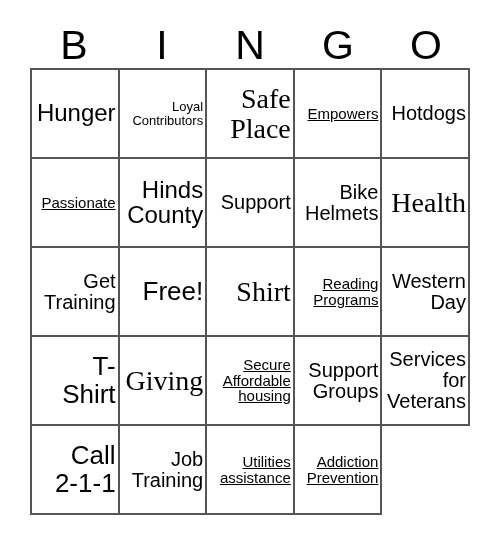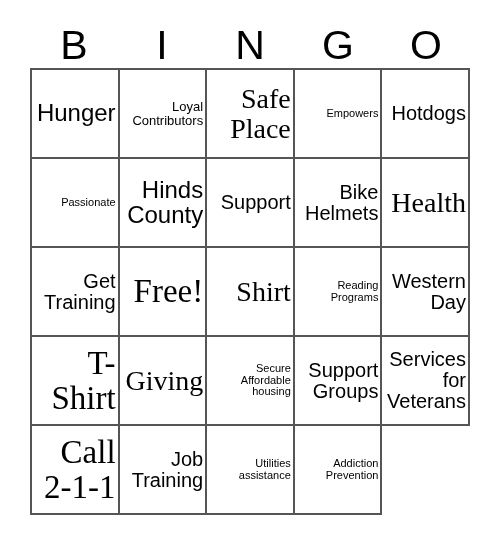--- a/index.html
+++ b/index.html
@@ -69,25 +69,25 @@
   }
   .cell-text {
     display: block;
     width: 100%;
     line-height: 1.04;
     color: #000000;
     white-space: pre-line;
     word-break: break-word;
   }
   
-  .sz-xxl { font-size: 33px; font-family: Liberation Serif, serif; }
+  .sz-xxl { font-size: 26px; }
   .sz-xl  { font-size: 28px; font-family: Liberation Serif, serif; }
   .sz-l   { font-size: 24px; }
   .sz-m   { font-size: 20px; }
-  .sz-s   { font-size: 11px; }
+  .sz-s   { font-size: 15px; text-decoration: underline; }
   .sz-xs  { font-size: 13px; }
 </style>
 </head>
 <body>
 
 <div id="card-root">
 
   <div id="bingo-header">
     <div class="hdr-letter">B</div>
     <div class="hdr-letter">I</div>

